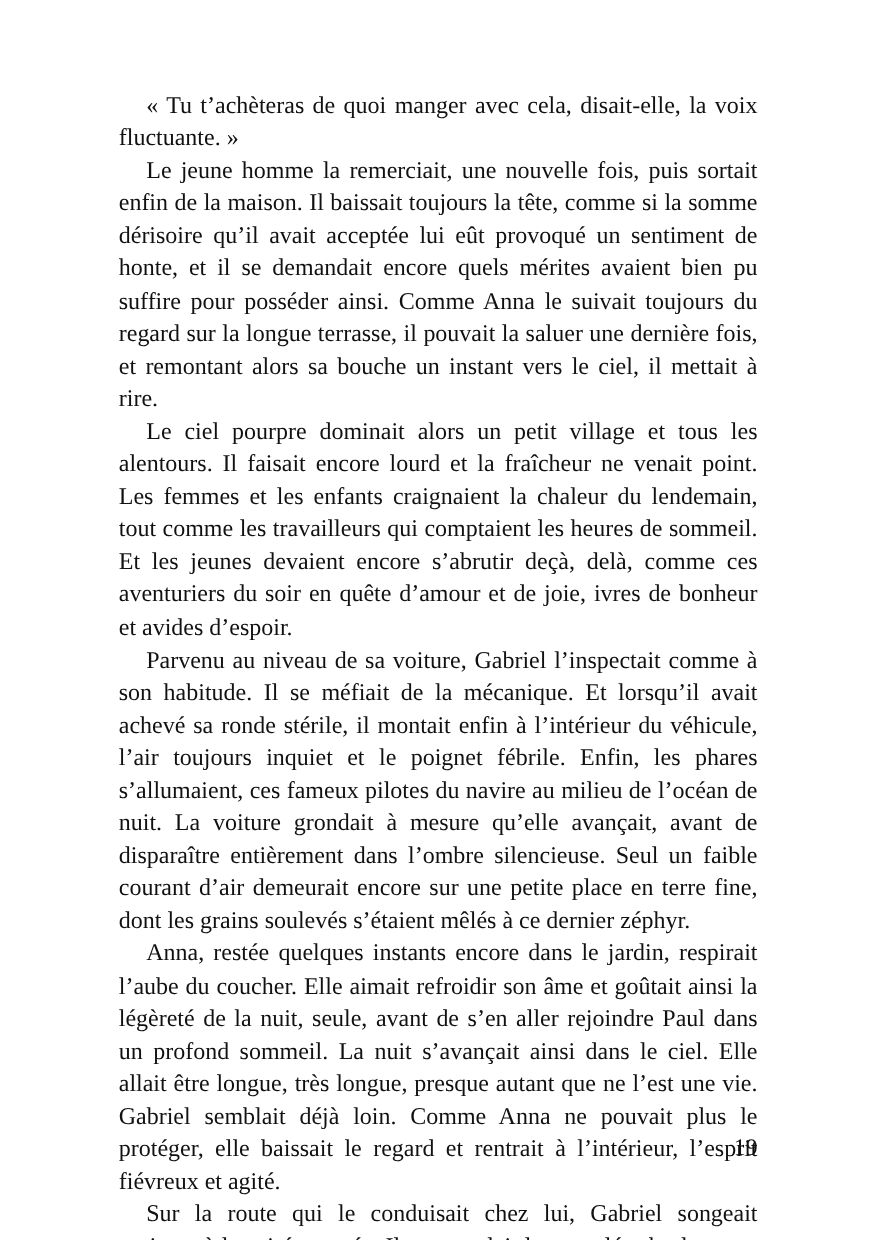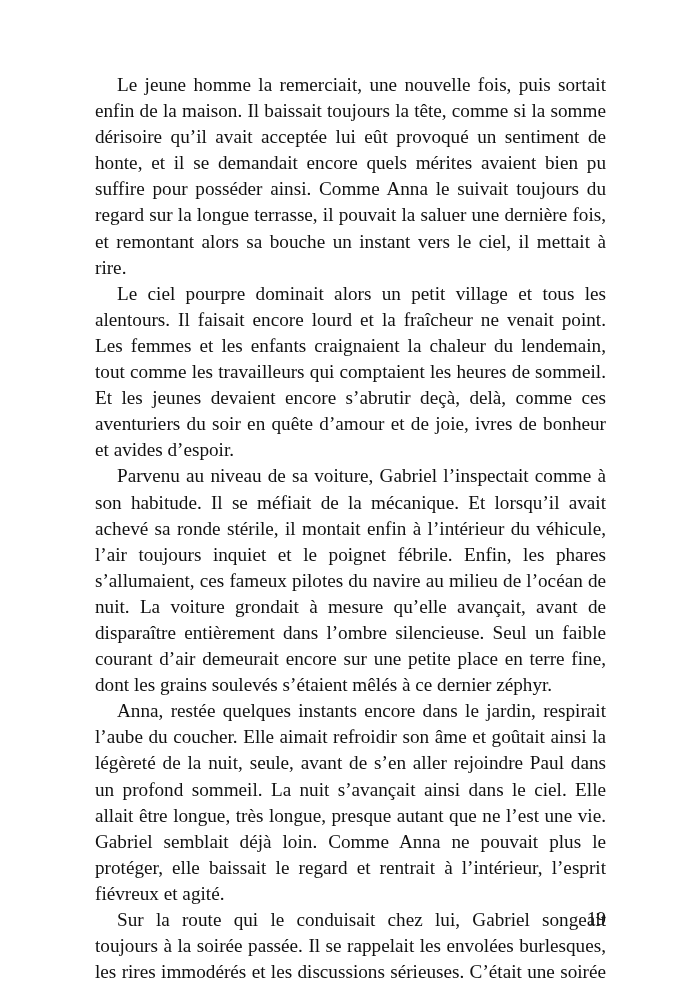--- a/index.html
+++ b/index.html
@@ -38,20 +38,21 @@
     text-align: right;
     font-family: "Liberation Serif", "DejaVu Serif", serif;
     font-size: 19px;
     color: #111111;
   }
 </style>
 </head>
 <body>
 
 <div class="page">
+  <p class="para">« Tu t’achèteras de quoi manger avec cela, disait-elle, la voix fluctuante. »</p>
   <p class="para">Le jeune homme la remerciait, une nouvelle fois, puis sortait enfin de la maison. Il baissait toujours la tête, comme si la somme dérisoire qu’il avait acceptée lui eût provoqué un sentiment de honte, et il se demandait encore quels mérites avaient bien pu suffire pour posséder ainsi. Comme Anna le suivait toujours du regard sur la longue terrasse, il pouvait la saluer une dernière fois, et remontant alors sa bouche un instant vers le ciel, il mettait à rire.</p>
   <p class="para">Le ciel pourpre dominait alors un petit village et tous les alentours. Il faisait encore lourd et la fraîcheur ne venait point. Les femmes et les enfants craignaient la chaleur du lendemain, tout comme les travailleurs qui comptaient les heures de sommeil. Et les jeunes devaient encore s’abrutir deçà, delà, comme ces aventuriers du soir en quête d’amour et de joie, ivres de bonheur et avides d’espoir.</p>
   <p class="para">Parvenu au niveau de sa voiture, Gabriel l’inspectait comme à son habitude. Il se méfiait de la mécanique. Et lorsqu’il avait achevé sa ronde stérile, il montait enfin à l’intérieur du véhicule, l’air toujours inquiet et le poignet fébrile. Enfin, les phares s’allumaient, ces fameux pilotes du navire au milieu de l’océan de nuit. La voiture grondait à mesure qu’elle avançait, avant de disparaître entièrement dans l’ombre silencieuse. Seul un faible courant d’air demeurait encore sur une petite place en terre fine, dont les grains soulevés s’étaient mêlés à ce dernier zéphyr.</p>
   <p class="para">Anna, restée quelques instants encore dans le jardin, respirait l’aube du coucher. Elle aimait refroidir son âme et goûtait ainsi la légèreté de la nuit, seule, avant de s’en aller rejoindre Paul dans un profond sommeil. La nuit s’avançait ainsi dans le ciel. Elle allait être longue, très longue, presque autant que ne l’est une vie. Gabriel semblait déjà loin. Comme Anna ne pouvait plus le protéger, elle baissait le regard et rentrait à l’intérieur, l’esprit fiévreux et agité.</p>
   <p class="para" style="text-align-last: justify;">Sur la route qui le conduisait chez lui, Gabriel songeait toujours à la soirée passée. Il se rappelait les envolées burlesques, les rires immodérés et les discussions sérieuses. C’était une soirée comme tant</p>
 </div>
 
 <div class="page-number">19</div>
 
 </body></html>

